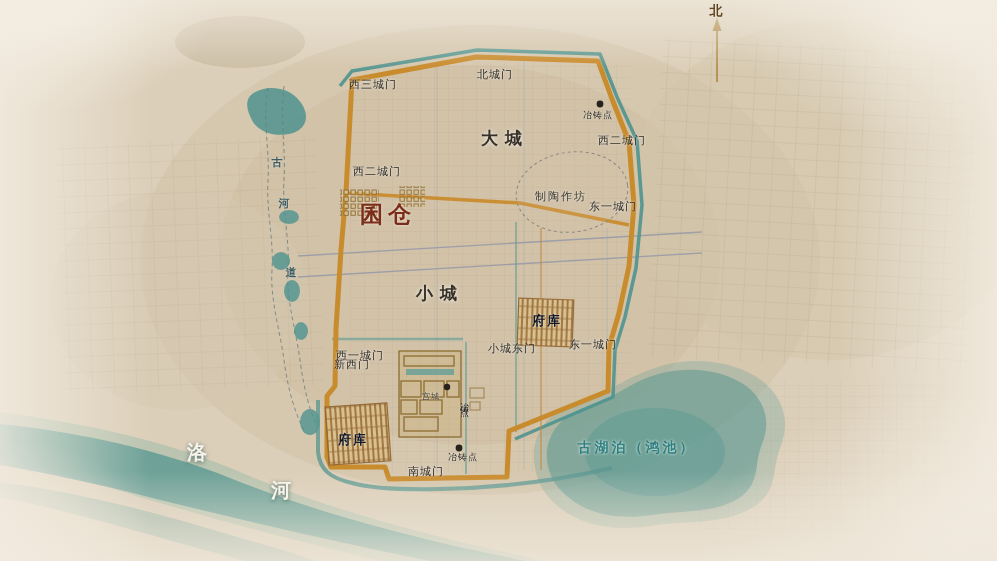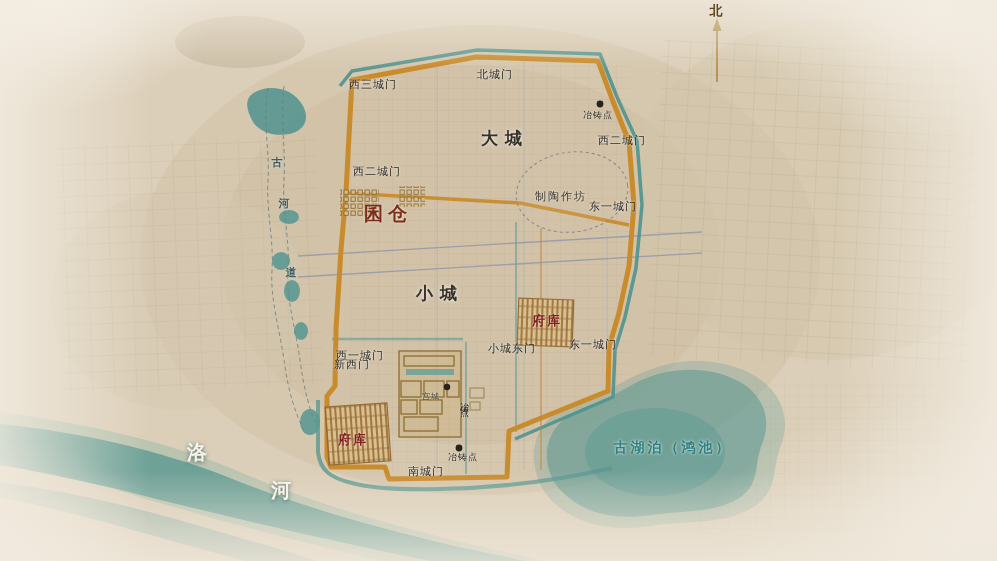--- a/index.html
+++ b/index.html
@@ -6,22 +6,22 @@
   #stage{
     position:relative;width:997px;height:561px;overflow:hidden;
     background:#ddd1bb;
     font-family:"DejaVu Serif","Liberation Serif",serif;
   }
   #stage svg{position:absolute;left:0;top:0;}
   .fog{position:absolute;pointer-events:none;}
   .lbl{position:absolute;transform:translate(-50%,-50%);white-space:nowrap;line-height:1;}
   .lbl-gate{font-size:11px;color:#2e2a23;letter-spacing:1px;text-shadow:0 0 3px rgba(255,255,255,.9);}
   .lbl-big{font-size:17px;font-weight:600;color:#352f27;letter-spacing:7px;text-shadow:0 0 4px rgba(255,255,255,.85);}
-  .lbl-red{font-size:19px;font-weight:700;color:#7b2d1a;letter-spacing:5px;text-shadow:0 0 3px rgba(255,250,240,.7);padding-left:36px;}
-  .lbl-red-sm{font-size:13px;font-weight:700;color:#7f1d1d;letter-spacing:2px;text-shadow:0 0 2px rgba(255,250,240,.6);}
+  .lbl-red{font-size:23px;font-weight:700;color:#7b2d1a;letter-spacing:5px;text-shadow:0 0 3px rgba(255,250,240,.7);padding-left:36px;}
+  .lbl-red-sm{font-size:13px;font-weight:700;color:#0f172a;letter-spacing:2px;text-shadow:0 0 2px rgba(255,250,240,.6);}
   .lbl-site{font-size:11px;color:#3a342c;letter-spacing:2px;text-shadow:0 0 3px rgba(255,255,255,.8);}
   .lbl-smelt{font-size:9px;color:#26221c;letter-spacing:1px;text-shadow:0 0 2px rgba(255,255,255,.8);}
   .lbl-vert{writing-mode:vertical-rl;letter-spacing:3px;}
   .lbl-chan{font-size:11px;font-weight:600;color:#3d5c60;text-shadow:0 0 2px rgba(255,255,255,.6);}
   .lbl-lake{font-size:14px;font-weight:600;color:#2e7f80;letter-spacing:3px;text-shadow:0 0 3px rgba(255,255,255,.9);}
   .lbl-river{font-size:20px;font-weight:700;color:#f6f3ea;text-shadow:0 1px 4px rgba(55,90,85,.85);}
   .lbl-palace{font-size:8px;color:#3b352c;letter-spacing:1px;text-shadow:0 0 2px rgba(255,255,255,.8);}
   .lbl-north{font-size:13px;font-weight:600;color:#5f431d;}
 </style>
 </head>
@@ -178,18 +178,18 @@
   <div class="lbl lbl-gate" style="left:360px;top:331px;margin-top:24px;">西一城门</div>
   <div class="lbl lbl-gate" style="left:512px;top:348px;">小城东门</div>
   <div class="lbl lbl-gate" style="left:593px;top:344px;">东一城门</div>
   <div class="lbl lbl-gate" style="left:352px;top:364px;">新西门</div>
   <div class="lbl lbl-gate" style="left:426px;top:471px;">南城门</div>
 
   <div class="lbl lbl-chan" style="left:277px;top:162px;">古</div>
   <div class="lbl lbl-chan" style="left:284px;top:203px;">河</div>
   <div class="lbl lbl-chan" style="left:291px;top:272px;">道</div>
 
-  <div class="lbl lbl-lake" style="left:637px;top:447px;margin-left:36px;">古湖泊（鸿池）</div>
+  <div class="lbl lbl-lake" style="left:637px;top:447px;">古湖泊（鸿池）</div>
 
   <div class="lbl lbl-river" style="left:197px;top:452px;">洛</div>
   <div class="lbl lbl-river" style="left:281px;top:490px;">河</div>
 
 </div>
 
 </body></html>

